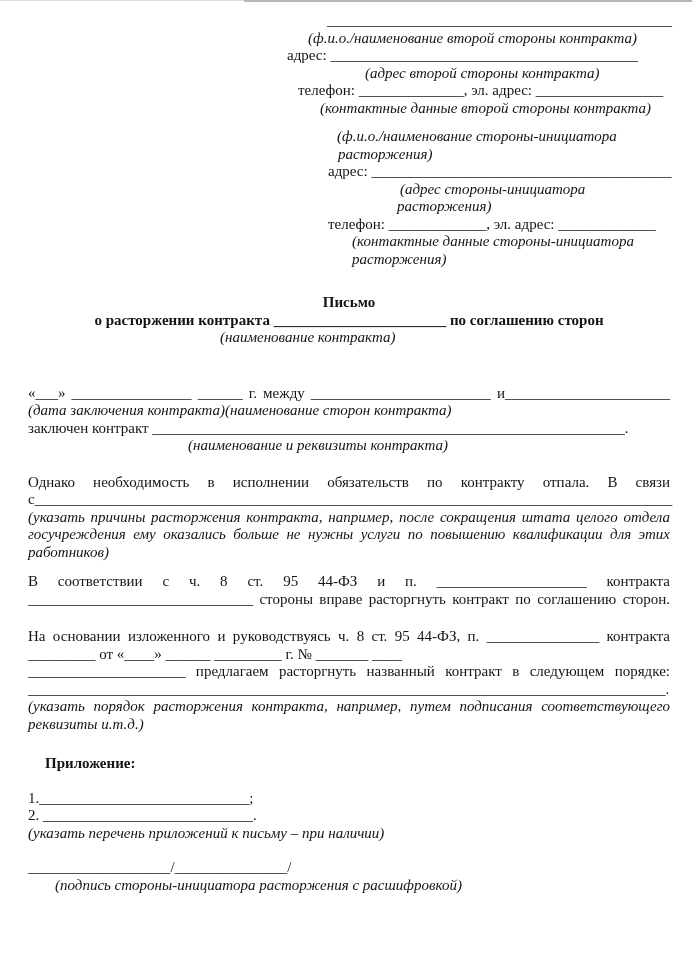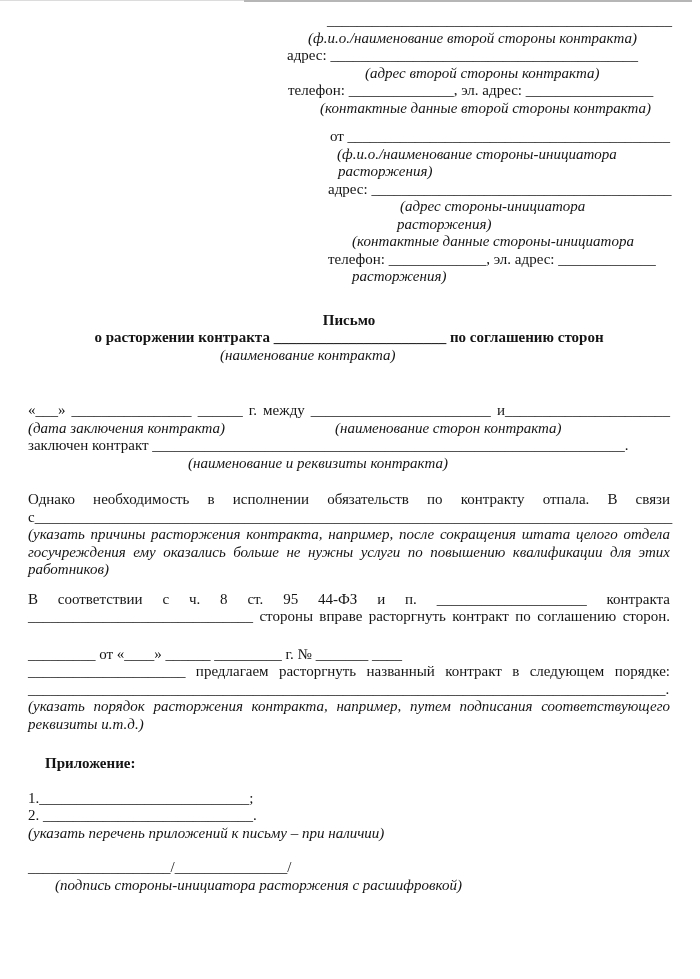--- a/index.html
+++ b/index.html
@@ -17,31 +17,31 @@
   }
   .scan-line { position:absolute; top:0; left:244px; right:0; height:2px; background:#8f8f8f; opacity:.65; }
   .scan-line-light { position:absolute; top:0; left:0; width:244px; height:1px; background:#dcdcdc; }
   .ln { white-space:nowrap; }
   .it { font-style:italic; }
   .b  { font-weight:bold; }
   .jl { text-align:justify; text-align-last:justify; white-space:normal; }
   .center { text-align:center; }
   
   .hdr { margin-left:259px; width:391px; }
-  .ml11 { margin-left:1px; }  .ml21 { margin-left:21px; }
+  .ml11 { margin-left:11px; }  .ml21 { margin-left:21px; }
   .ml23 { margin-left:33px; }  .ml40 { margin-left:40px; }
   .ml41 { margin-left:41px; }  .ml43 { margin-left:43px; }
   .ml50 { margin-left:50px; }  .ml51 { margin-left:51px; }
   .ml65 { margin-left:65px; }  .ml78 { margin-left:78px; }
   .ml110 { margin-left:110px; } .ml113 { margin-left:113px; }
   .hdr2 { margin-top:11px; }
   .title-block { margin-top:26px; }
   .title-caption { margin-left:192px; }
   .p1 { margin-top:38px; }
-  .cap2 { margin-left:110px; }
+  .cap2 { }
   .cap3 { margin-left:160px; }
   .p2 { margin-top:19px; }
   .p3 { margin-top:12px; }
   .p4 { margin-top:20px; }
   .attach-h { margin-top:22px; margin-left:17px; }
   .attach-list { margin-top:17px; }
   .date-block { margin-top:20px; margin-left:15px; }
   .date-cap { margin-left:10px; }
   .sig-block { margin-top:17px; }
   .sig-cap { margin-left:27px; }
@@ -56,28 +56,27 @@
   <div class="hdr">
     <div class="ln ml40">______________________________________________</div>
     <div class="ln it ml21">(ф.и.о./наименование второй стороны контракта)</div>
     <div class="ln">адрес: _________________________________________</div>
     <div class="ln it ml78">(адрес второй стороны контракта)</div>
     <div class="ln ml11">телефон: ______________, эл. адрес: _________________</div>
     <div class="ln it ml23">(контактные данные второй стороны контракта)</div>
   </div>
 
   <div class="hdr hdr2">
-    <div class="ln ml43">от ___________________________________________</div>
     <div class="ln it ml50">(ф.и.о./наименование стороны-инициатора</div>
     <div class="ln it ml51">расторжения)</div>
     <div class="ln ml41">адрес: ________________________________________</div>
     <div class="ln it ml113">(адрес стороны-инициатора</div>
     <div class="ln it ml110">расторжения)</div>
+    <div class="ln ml41">телефон: _____________, эл. адрес: _____________</div>
     <div class="ln it ml65">(контактные данные стороны-инициатора</div>
-    <div class="ln ml41">телефон: _____________, эл. адрес: _____________</div>
     <div class="ln it ml65">расторжения)</div>
   </div>
 
   <div class="title-block">
     <div class="b center">Письмо</div>
     <div class="b center">о расторжении контракта _______________________ по соглашению сторон</div>
     <div class="it title-caption">(наименование контракта)</div>
   </div>
 
   <div class="p1">
@@ -94,20 +93,21 @@
     <div class="it jl">госучреждения ему оказались больше не нужны услуги по повышению квалификации для этих</div>
     <div class="it">работников)</div>
   </div>
 
   <div class="p3">
     <div class="jl">В соответствии с ч. 8 ст. 95 44-ФЗ и п. ____________________ контракта</div>
     <div class="jl">______________________________ стороны вправе расторгнуть контракт по соглашению сторон.</div>
   </div>
 
   <div class="p4">
+    <div class="jl">На основании изложенного и руководствуясь ч. 8 ст. 95 44-ФЗ, п. _______________ контракта</div>
     <div class="ln">_________ от «____» ______ _________ г. № _______ ____</div>
     <div class="jl">_____________________ предлагаем расторгнуть названный контракт в следующем порядке:</div>
     <div class="ln">_____________________________________________________________________________________.</div>
     <div class="it jl">(указать порядок расторжения контракта, например, путем подписания соответствующего</div>
     <div class="it">реквизиты и.т.д.)</div>
   </div>
 
   <div class="b attach-h">Приложение:</div>
   <div class="attach-list">
     <div class="ln">1.____________________________;</div>

